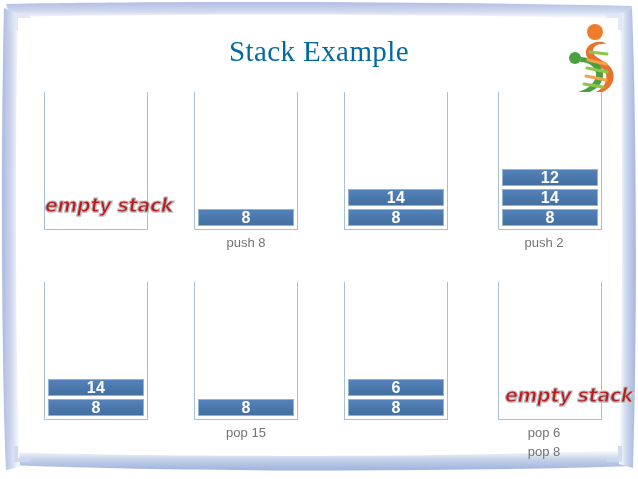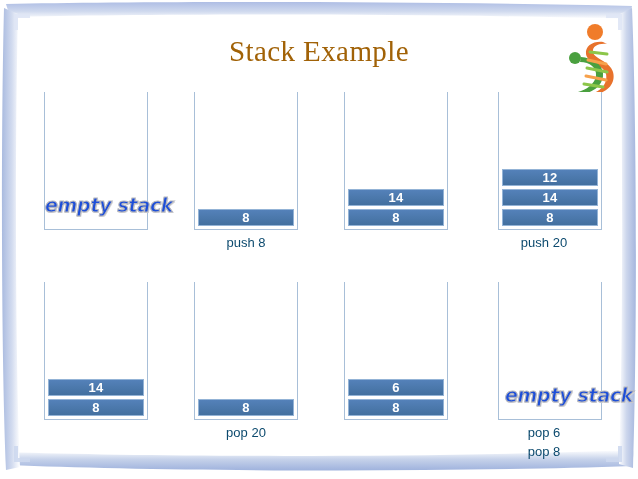--- a/index.html
+++ b/index.html
@@ -32,21 +32,21 @@
 
   
   #title {
     position: absolute;
     left: 0;
     top: 36px;
     width: 638px;
     text-align: center;
     font-family: "Liberation Serif", serif;
     font-size: 29px;
-    color: #a16207;
+    color: #0369a1;
     letter-spacing: 0.4px;
     line-height: 1.1;
   }
 
   
   #logo {
     position: absolute;
     left: 562px;
     top: 22px;
     width: 62px;
@@ -106,62 +106,62 @@
     flex-direction: column;
     justify-content: flex-end;
     gap: 3px;
   }
   .block {
     height: 17px;
     background: linear-gradient(to bottom, #5481b9 0%, #43709f 100%);
     border: 1px solid #93b3d6;
     box-sizing: border-box;
     color: #ffffff;
-    font-size: 13px;
+    font-size: 16px;
     font-weight: bold;
     font-family: "Liberation Sans", sans-serif;
     display: flex;
     align-items: center;
     justify-content: center;
     letter-spacing: 0.3px;
   }
 
   
   .empty-art {
     position: absolute;
     left: 0;
     width: 104px;
     bottom: 12px;
     text-align: center;
     font-family: "DejaVu Sans", sans-serif;
     font-style: italic;
     font-weight: bold;
     font-size: 19px;
     line-height: 1.22;
-    color: #1d4ed8;
+    color: #b91c1c;
     -webkit-text-stroke: 1px #b9b9bd;
     text-shadow:
       1px 1px 0 #d6d6da,
      -0.5px 0 0 #cfcfd4,
       0 0.5px 0 #cfcfd4;
     letter-spacing: -0.3px;
     white-space: nowrap;
   }
   .cell.c3 .empty-art { left: 6px; }
 
   
   .caption {
     position: absolute;
     left: -12px;
     top: 142px;
     width: 128px;
     text-align: center;
     font-family: "Liberation Sans", sans-serif;
     font-size: 13px;
-    color: #0c4a6e;
+    color: #737373;
     line-height: 1.45;
   }
   .caption .line { display: block; }
 </style>
 </head>
 <body>
 
 <div id="slide">
 
   <div class="frame-layer">
@@ -265,21 +265,21 @@
 
       <div class="cell c3">
         <div class="stack-box">
           <div class="items">
             <div class="block">12</div>
             <div class="block">14</div>
             <div class="block">8</div>
           </div>
         </div>
         <div class="caption">
-          <span class="line">push 20</span>
+          <span class="line">push 2</span>
         </div>
       </div>
     </div>
 
     <div class="row bottom">
 
       <div class="cell c0">
         <div class="stack-box">
           <div class="items">
             <div class="block">14</div>
@@ -288,21 +288,21 @@
         </div>
       </div>
 
       <div class="cell c1">
         <div class="stack-box">
           <div class="items">
             <div class="block">8</div>
           </div>
         </div>
         <div class="caption">
-          <span class="line">pop 20</span>
+          <span class="line">pop 15</span>
         </div>
       </div>
 
       <div class="cell c2">
         <div class="stack-box">
           <div class="items">
             <div class="block">6</div>
             <div class="block">8</div>
           </div>
         </div>

